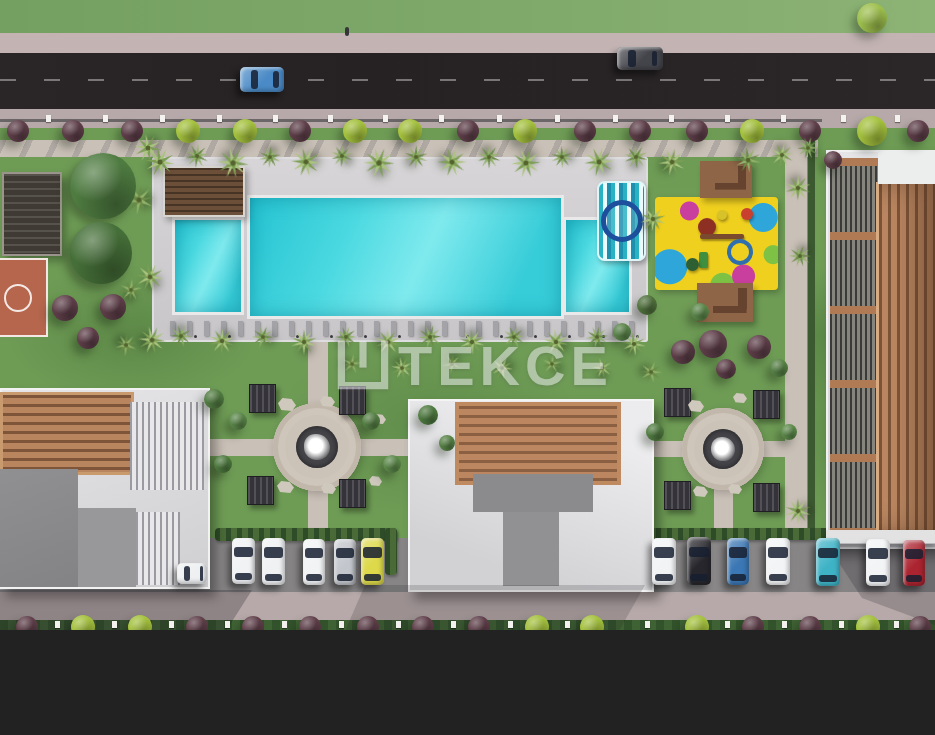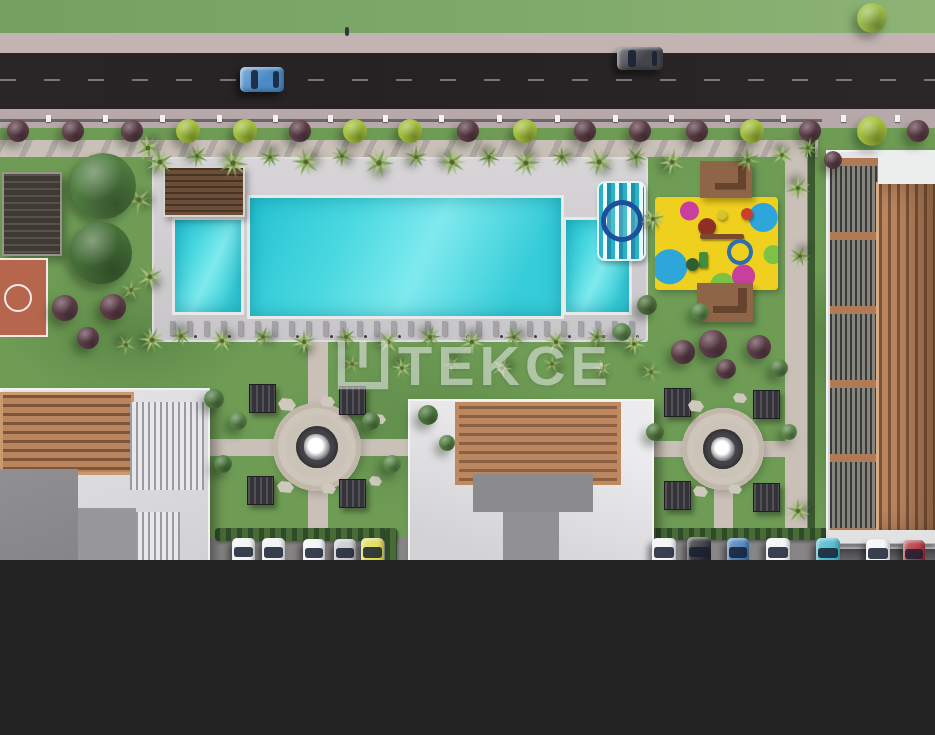--- a/index.html
+++ b/index.html
@@ -1,16 +1,16 @@
 <!DOCTYPE html>
 <html><head>
 <meta charset="utf-8">
 <style>
   html,body{margin:0;padding:0;background:#222;}
-  #scene{position:relative;width:935px;height:560px;overflow:hidden;background:#6e9c55;font-family:"Liberation Sans",sans-serif;text-align:right;}
+  #scene{position:relative;width:935px;height:630px;overflow:hidden;background:#6e9c55;font-family:"Liberation Sans",sans-serif;text-align:right;}
   .abs{position:absolute;}
   .grass-a{background:linear-gradient(90deg,#74a061,#7ea96a 55%,#8db375);}
   .walk{background:#c3b4b3;}
   .walk2{background:#b7a9a9;}
   .road{background:linear-gradient(90deg,#2a2526,#262122 40%,#2b2728);border-bottom:2px solid rgba(255,255,255,0.18);}
   .road2{background:linear-gradient(90deg,#231f20,#1f1b1c 50%,#242021);}
   .dashline{background:repeating-linear-gradient(90deg,rgba(255,255,255,0.38) 0 16px,transparent 16px 44px);}
   .lawn{background-color:#6e9c55;background-image:
     radial-gradient(ellipse 180px 100px at 16% 50%,rgba(42,78,32,0.25),transparent 70%),
     radial-gradient(ellipse 220px 130px at 52% 72%,rgba(48,88,38,0.22),transparent 70%),

